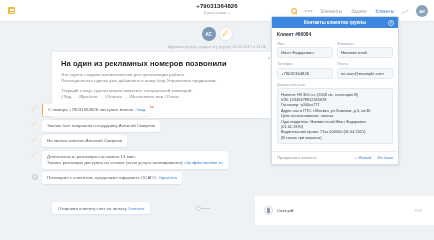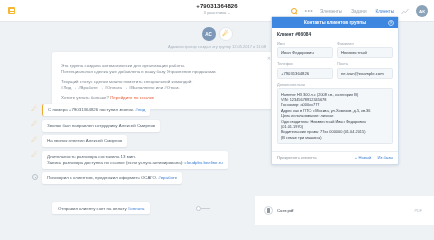--- a/index.html
+++ b/index.html
@@ -227,20 +227,21 @@
     <div class="conv-avatars">
       <div class="ava blue">АС</div>
       <div class="ava bee">☄</div>
     </div>
 
     <div class="stamp">Администратор создал эту группу 12.05.2017 в 11:08</div>
   </div>
 
   <div class="card">
     <div class="card-close">✕</div>
+    <h1>На один из рекламных номеров позвонили</h1>
     <p>
       <span>Эта группа создана автоматически для организации работы.</span><br>
       <span>Потенциальная сделка уже добавлена в вашу базу Управления продажами.</span>
     </p>
     <p class="tight">
       <span>Текущий статус сделки можно пометить специальной командой:</span><br>
       <span>#Лид → #Вработе → #Оплата → #Выполнено или #Отказ.</span>
     </p>
     <p class="tight">
       <span>Хотите узнать больше?</span>

